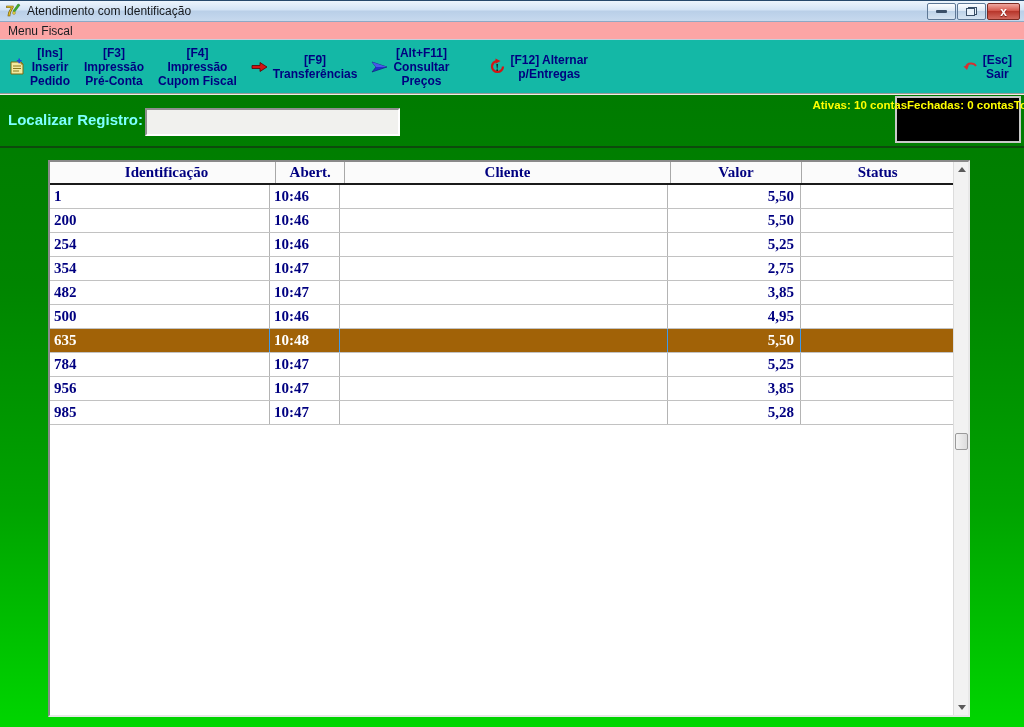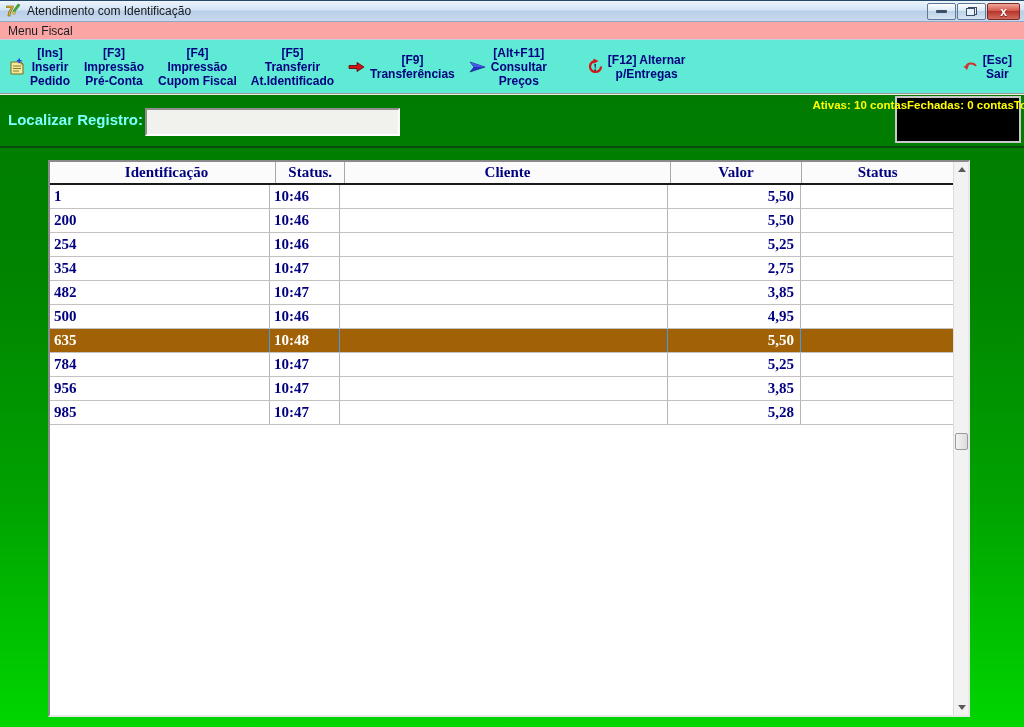--- a/index.html
+++ b/index.html
@@ -32,21 +32,21 @@
   .menubar {
     position:absolute; left:0; top:22px; width:1024px; height:18px;
     background:#fca5a5; border-bottom:1px solid #c4d0de;
     display:flex; align-items:center;
   }
   .menu-item { font-size:12px; color:#1a1d21; padding:0 8px; }
 
   
   .toolbar {
     position:absolute; left:0; top:40px; width:1024px; height:55px;
-    background:#5eead4; border-bottom:2px groove #efece4;
+    background:#14b8a6; border-bottom:2px groove #efece4;
     display:flex; align-items:center; padding:12px 8px;
   }
   .tb-btn { display:flex; align-items:center; gap:4px; margin-right:14px; cursor:default; }
   .tb-btn.last { margin-left:auto; margin-right:4px; }
   .tb-lines { display:flex; flex-direction:column; align-items:center; }
   .tb-line { font-size:12px; font-weight:bold; color:#000080; line-height:14px; white-space:nowrap; }
   .tb-icon { flex:0 0 auto; display:block; }
 
   
   .workarea {
@@ -168,27 +168,20 @@
     </div>
 
     <div class="tb-btn">
       <span class="tb-lines">
         <span class="tb-line">[F4]</span>
         <span class="tb-line">Impressão</span>
         <span class="tb-line">Cupom Fiscal</span>
       </span>
     </div>
 
-    <div class="tb-btn">
-      <span class="tb-lines">
-        <span class="tb-line">[F5]</span>
-        <span class="tb-line">Transferir</span>
-        <span class="tb-line">At.Identificado</span>
-      </span>
-    </div>
 
     <div class="tb-btn">
       <svg class="tb-icon" width="18" height="12" viewBox="0 0 18 12">
         <path d="M1 4.5 L9 4.5 L9 1.5 L16 6 L9 10.5 L9 7.5 L1 7.5 Z" fill="#d41414" stroke="#5a0000" stroke-width="0.8"></path>
       </svg>
       <span class="tb-lines">
         <span class="tb-line">[F9]</span>
         <span class="tb-line">Transferências</span>
       </span>
     </div>
@@ -238,21 +231,21 @@
       <span class="stats-line">Fechadas: 0 contas</span>
       <span class="stats-line">Total: 10 contas</span>
     </div>
 
     <div class="divider"></div>
 
     <div class="grid">
       <div class="grid-inner">
         <div class="thead">
           <div class="thcell c0">Identificação</div>
-          <div class="thcell c1">Status.</div>
+          <div class="thcell c1">Abert.</div>
           <div class="thcell c2">Cliente</div>
           <div class="thcell c3">Valor</div>
           <div class="thcell c4">Status</div>
         </div>
         <div>
             <div class="trow">
               <div class="tcell c0">1</div>
               <div class="tcell c1">10:46</div>
               <div class="tcell c2"></div>
               <div class="tcell c3 num">5,50</div>

